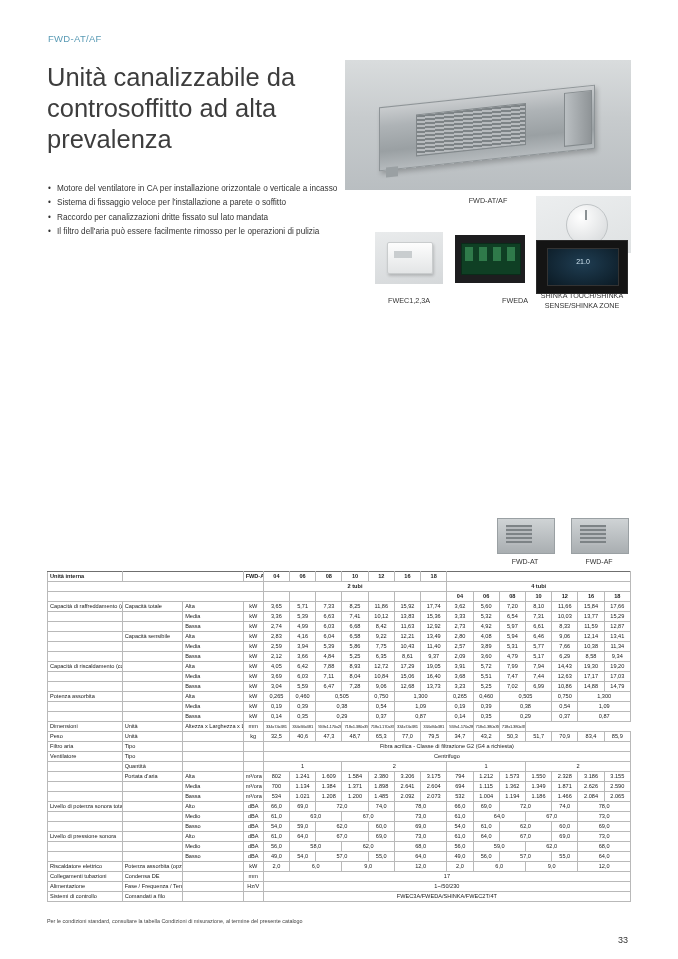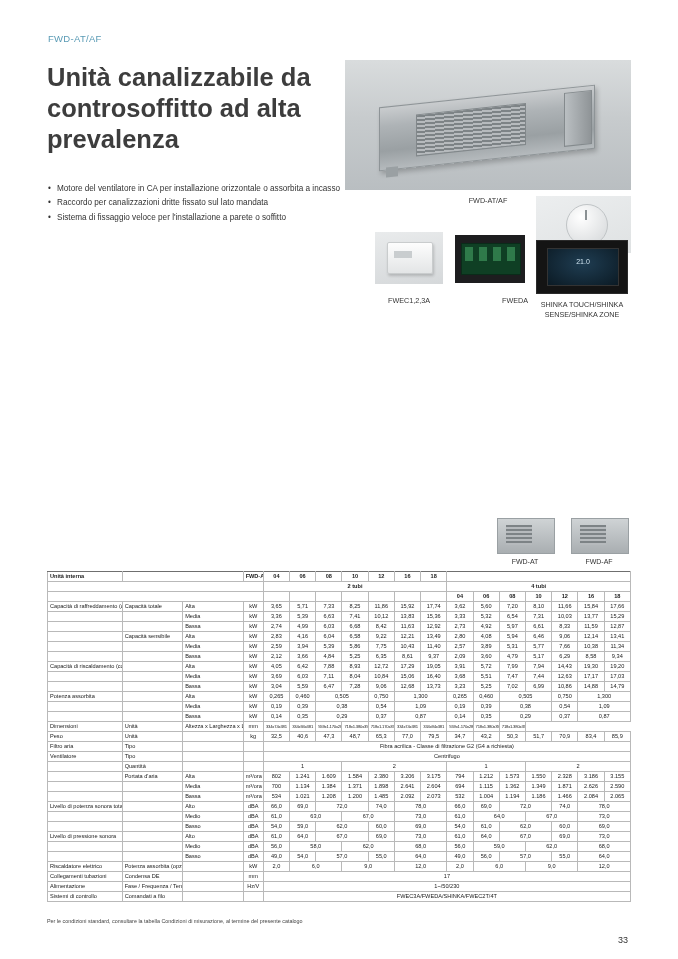--- a/index.html
+++ b/index.html
@@ -15,21 +15,21 @@
 
   
   .code{
     position:absolute;left:48px;top:33px;
     font-size:9.5px;color:#5a9bb5;letter-spacing:.3px;
   }
 
   
   .title{
     position:absolute;left:47px;top:62px;width:300px;
-    font-size:25.5px;line-height:31px;color:#3d3d3d;font-weight:700;
+    font-size:25.5px;line-height:31px;color:#3d3d3d;font-weight:400;
   }
 
   
   .bullets{
     position:absolute;left:47px;top:182px;width:300px;
     font-size:8.2px;line-height:13.4px;color:#333;
   }
   .bullets .b{position:relative;padding-left:10px;margin-bottom:1px;}
   .bullets .b:before{content:"•";position:absolute;left:1px;top:0;color:#333;}
 
@@ -122,21 +122,21 @@
   .touch-screen{
     position:absolute;left:10px;top:7px;width:70px;height:36px;
     background:radial-gradient(ellipse at 50% 40%,#1f3d52,#0b1a24);
     border:1px solid #333;
   }
   .touch-screen .temp{
     position:absolute;left:0;right:0;top:9px;text-align:center;
     color:#cfe3ef;font-size:7px;
   }
   .cap-touch{
-    position:absolute;left:520px;top:300px;width:124px;text-align:center;
+    position:absolute;left:520px;top:291px;width:124px;text-align:center;
     font-size:7.2px;color:#333;line-height:9.5px;
   }
 
   
   .thumbs{position:absolute;left:497px;top:518px;width:140px;}
   .thumb{
     position:absolute;width:56px;height:34px;
     background:linear-gradient(180deg,#cfd3d5,#a9aeb1);
     border:1px solid #9aa0a3;
   }
@@ -180,23 +180,24 @@
 </head>
 <body>
 
 <div class="page">
 
   <div class="code">FWD-AT/AF</div>
 
   <div class="title">Unità canalizzabile da controsoffitto ad alta prevalenza</div>
 
   <div class="bullets">
-    <div class="b">Motore del ventilatore in CA per installazione orizzontale o assorbita a incasso</div>
+    <div class="b">Motore del ventilatore in CA per installazione orizzontale o verticale a incasso</div>
+    <div class="b">Sistema di fissaggio veloce per l'installazione a parete o soffitto</div>
     <div class="b">Raccordo per canalizzazioni dritte fissato sul lato mandata</div>
-    <div class="b">Sistema di fissaggio veloce per l'installazione a parete o soffitto</div>
+    <div class="b">Il filtro dell'aria può essere facilmente rimosso per le operazioni di pulizia</div>
   </div>
 
   <div class="photo-main">
     <div class="duct">
       <div class="grille"></div>
       <div class="flange"></div>
       <div class="foot"></div>
     </div>
   </div>
   <div class="cap-main">FWD-AT/AF</div>

